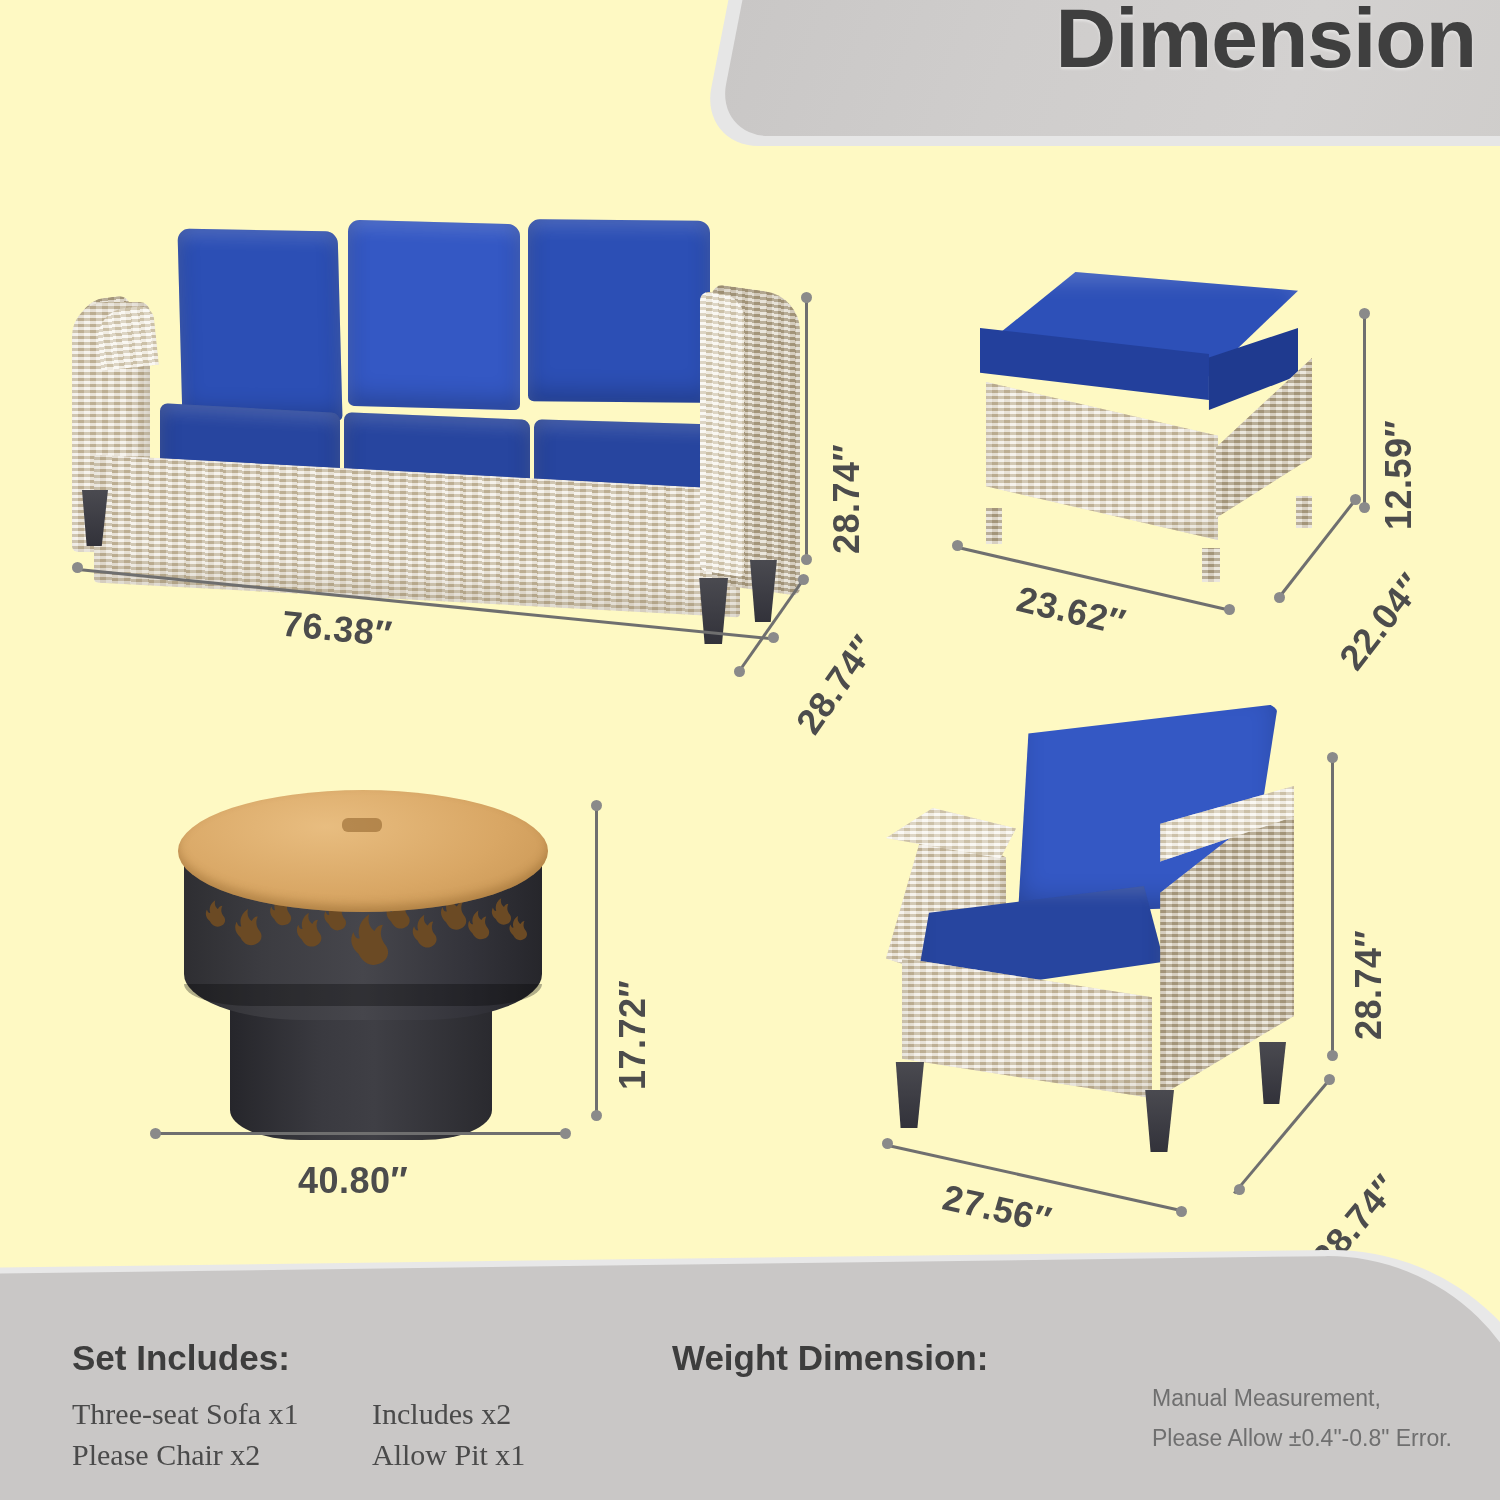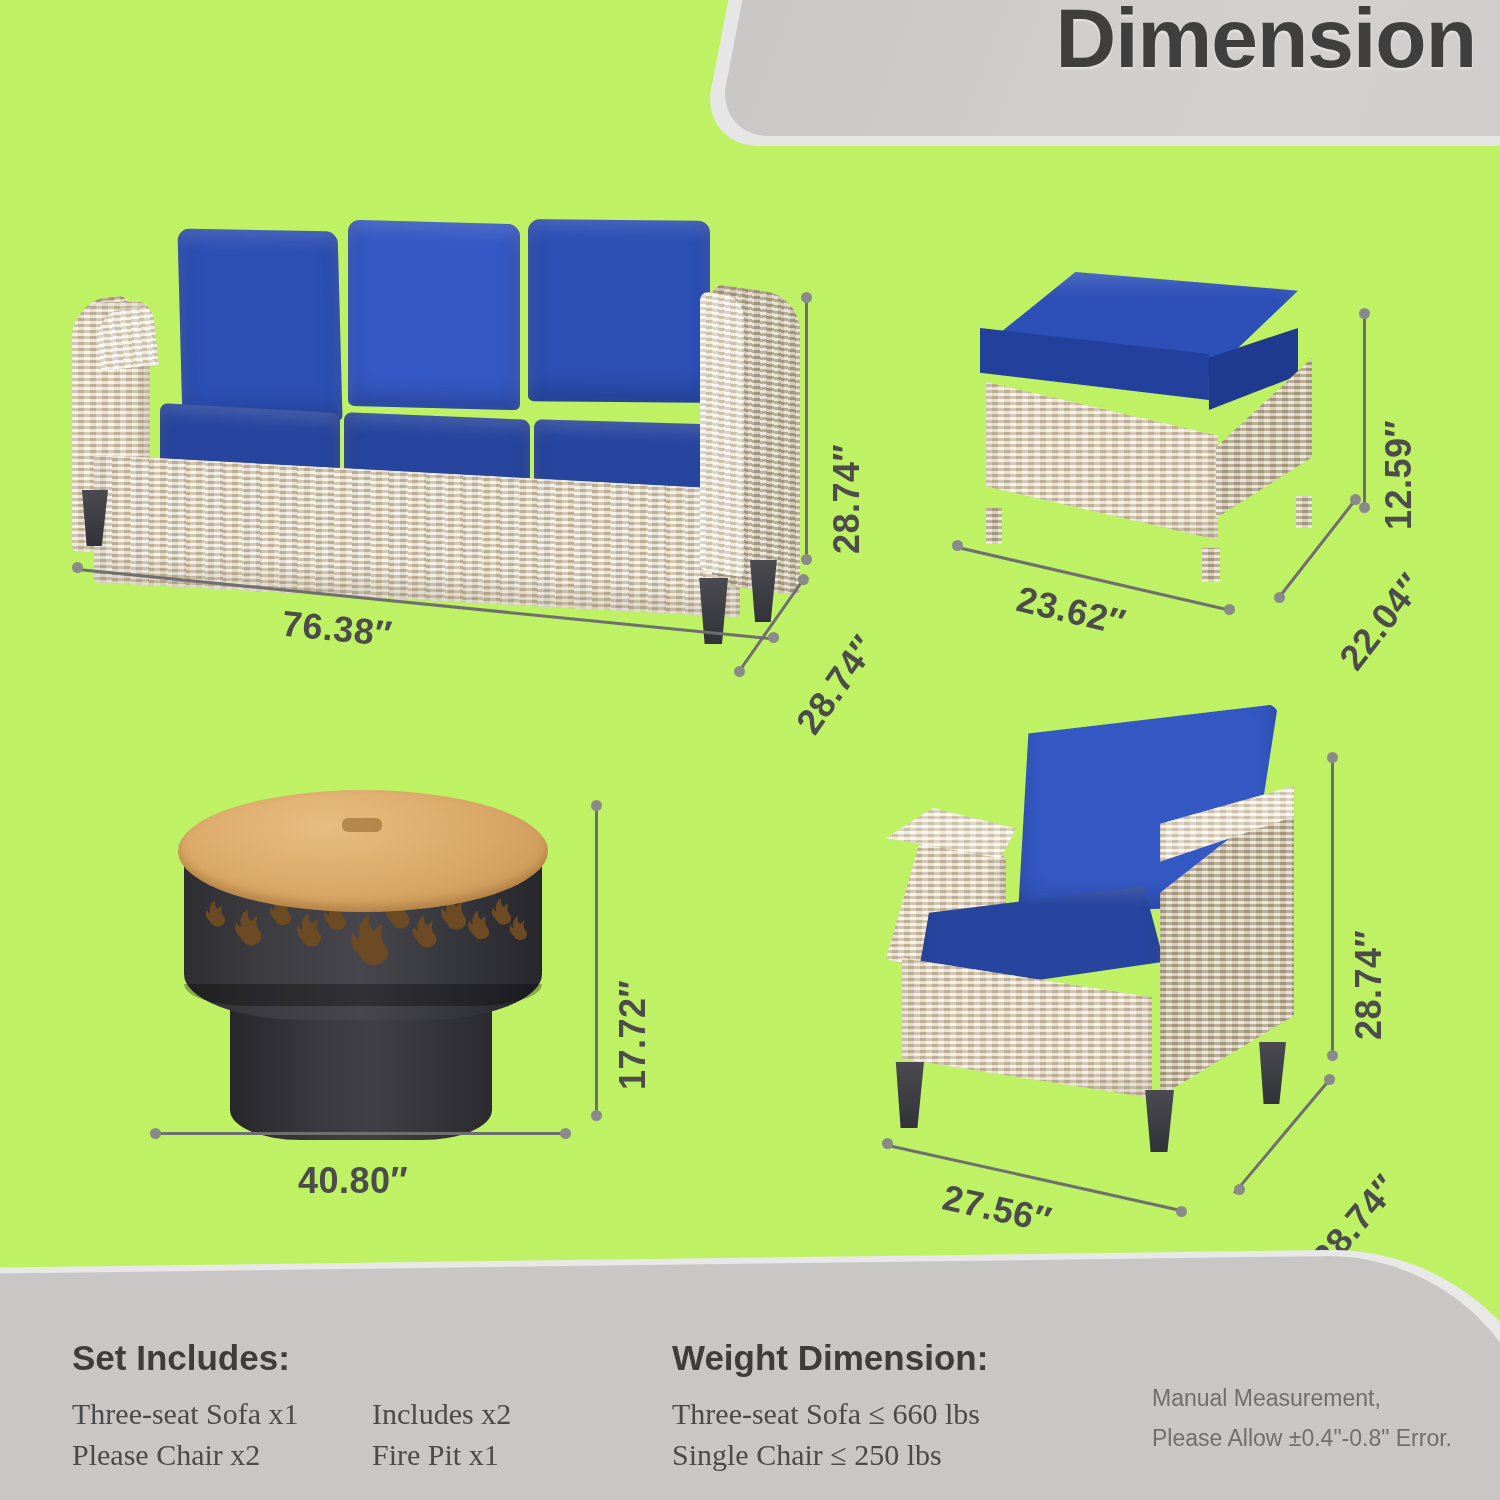--- a/index.html
+++ b/index.html
@@ -3,21 +3,21 @@
 <meta charset="utf-8">
 <style>
   html,body{margin:0;padding:0;}
   body{
     width:1500px;height:1500px;
     background:#f2f2f2;
     font-family:"Liberation Sans","DejaVu Sans",sans-serif;
     overflow:hidden;
     position:relative;
   }
-  .stage{position:absolute;left:0;top:0;width:1500px;height:1500px;overflow:hidden;background:#bef264;}
+  .stage{position:absolute;left:0;top:0;width:1500px;height:1500px;overflow:hidden;background:#fef9c3;}
 
   
   .header-wrap{position:absolute;left:690px;top:-40px;width:830px;height:190px;}
   .header-shadow{
     position:absolute;left:10px;top:0;width:820px;height:186px;
     background:#e6e6e6;
     border-bottom-left-radius:58px;
     transform:skewX(-11deg);
     transform-origin:bottom left;
   }
@@ -307,31 +307,27 @@
 
     <div class="blk-set">
       <div class="sec-title">Set Includes:</div>
       <div class="cols">
         <div class="c1">
           <div class="sec-line">Three-seat Sofa  x1</div>
           <div class="sec-line">Please Chair x2</div>
         </div>
         <div class="c2">
           <div class="sec-line">Includes x2</div>
-          <div class="sec-line">Fire Pit  x1</div>
+          <div class="sec-line">Allow Pit  x1</div>
         </div>
       </div>
     </div>
 
     <div class="blk-weight">
       <div class="sec-title">Weight Dimension:</div>
-      <div style="margin-top:16px;">
-        <div class="sec-line">Three-seat Sofa ≤ 660 lbs</div>
-        <div class="sec-line">Single Chair ≤ 250 lbs</div>
-      </div>
     </div>
 
     <div class="blk-note">
       <div class="note-line">Manual Measurement,</div>
       <div class="note-line">Please Allow ±0.4"-0.8" Error.</div>
     </div>
 
   </div>
 
 </div>

